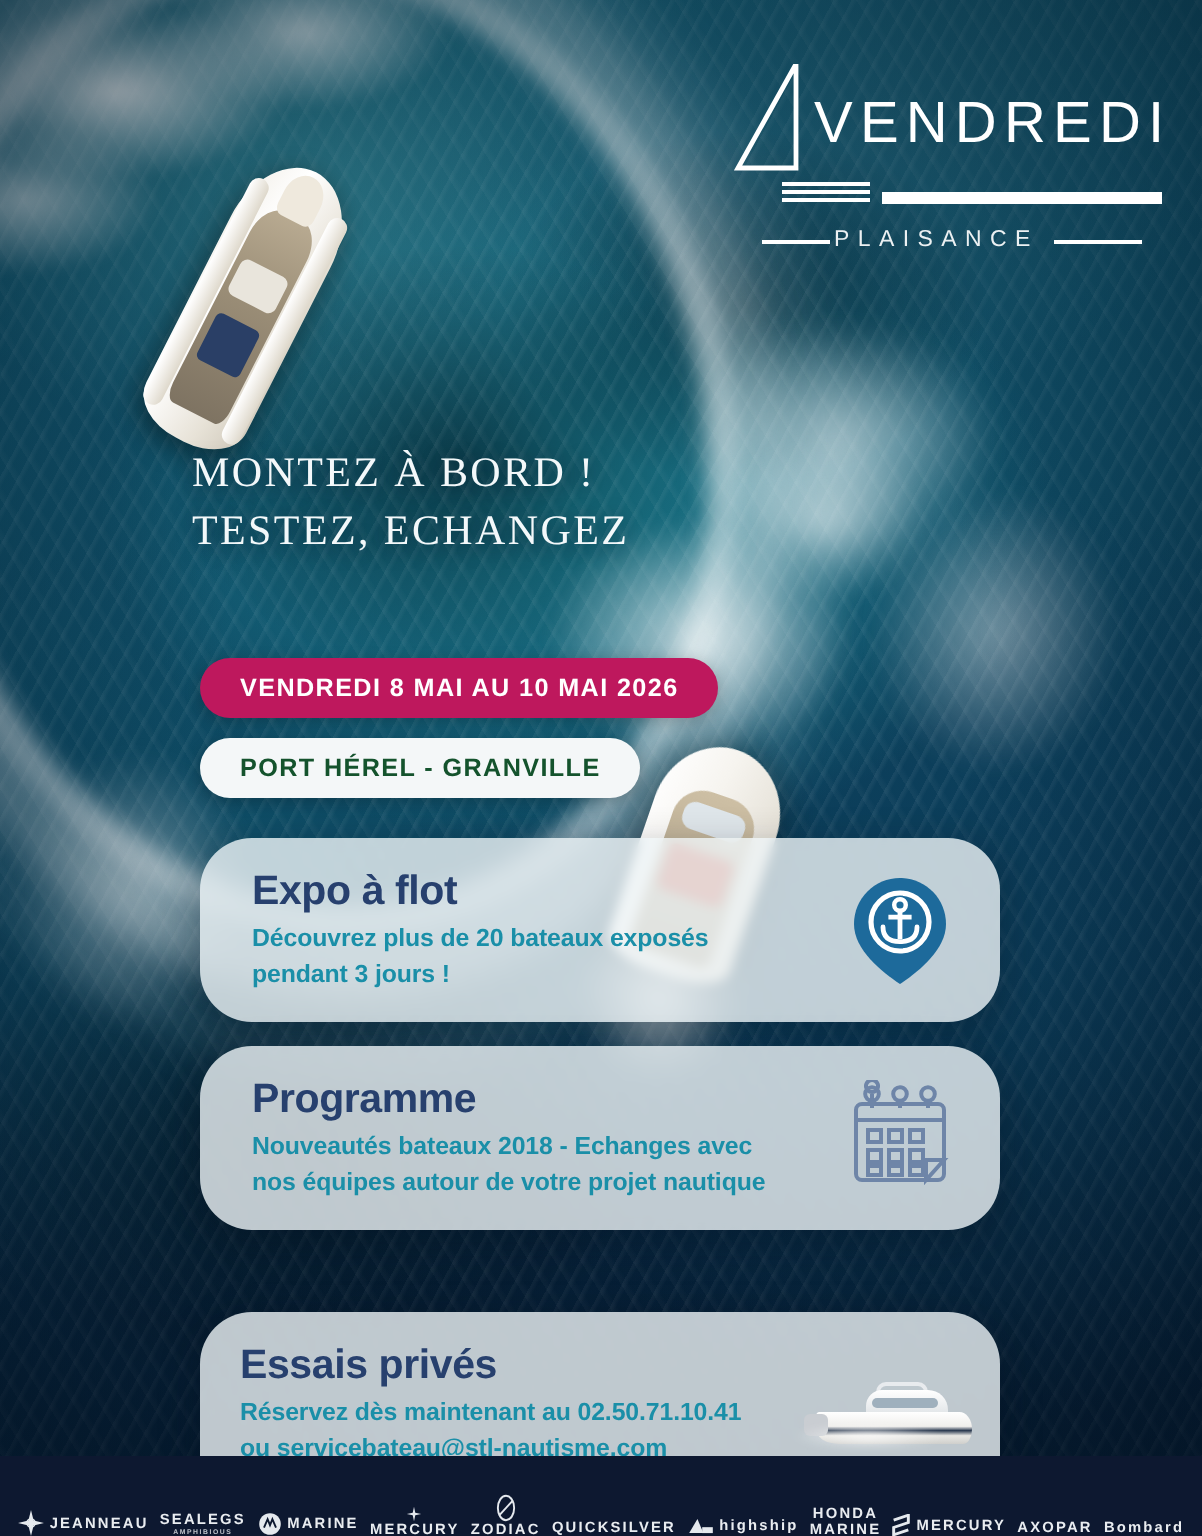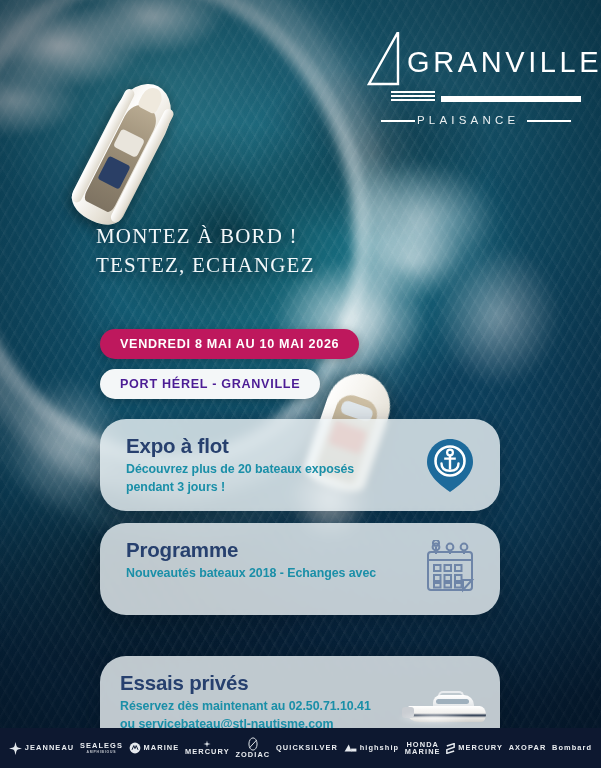--- a/index.html
+++ b/index.html
@@ -235,21 +235,21 @@
     font-size:12.6px;font-weight:bold;letter-spacing:.7px;
     white-space:nowrap;
   }
   .badge-date{
     left:100px;top:329px;
     background:#be185d;color:#ffffff;
     box-shadow:0 2px 8px rgba(0,0,0,.22);
   }
   .badge-place{
     left:100px;top:369px;
-    background:#f4f7f8;color:#4c1d95;
+    background:#f4f7f8;color:#14532d;
     box-shadow:0 2px 8px rgba(0,0,0,.22);
   }
 
   
   .card{
     position:absolute;left:100px;width:400px;
     border-radius:26px;
     background:rgba(238,244,246,.80);
     backdrop-filter:blur(3px);
     box-shadow:0 6px 20px rgba(0,12,26,.30);
@@ -311,21 +311,21 @@
   .minib .mb-spray{
     position:absolute;left:-4px;right:0;top:62%;height:40%;
     background:radial-gradient(ellipse 60% 50% at 40% 40%, rgba(255,255,255,.8) 0%, rgba(255,255,255,0) 70%);
     filter:blur(2px);
   }
 
   
   .footer{
     position:absolute;left:0;bottom:0;width:601px;height:40px;
     background:#0d1830;
-    display:flex;align-items:center;justify-content:space-around;
+    display:flex;align-items:flex-end;justify-content:space-around;
     padding:0 6px;
   }
   .sponsor{
     display:flex;align-items:center;justify-content:center;
     color:#f2f5f8;
     font-size:7.4px;font-weight:bold;letter-spacing:1.1px;
     white-space:nowrap;
     opacity:.96;
     line-height:1.05;
     text-align:center;
@@ -372,21 +372,21 @@
   </div>
 
   <div class="logo">
     <svg class="sail" viewBox="0 0 34 64">
       <polygon points="31,0 31,52 2,52" fill="none" stroke="#ffffff" stroke-width="2.4"></polygon>
     </svg>
     <div class="bar-left"></div>
     <div class="bar-left2"></div>
     <div class="bar-left3"></div>
     <div class="bar-main"></div>
-    <div class="brand">GRANVILLE</div>
+    <div class="brand">VENDREDI</div>
     <div class="bar-sub-l"></div>
     <div class="sub">PLAISANCE</div>
     <div class="bar-sub-r"></div>
   </div>
 
   <div class="headline">
     <span>MONTEZ À BORD !</span>
     <span class="l2">TESTEZ, ECHANGEZ</span>
   </div>
 
@@ -406,20 +406,21 @@
       <line x1="28" y1="19.6" x2="28" y2="33.5" stroke="#ffffff" stroke-width="2.4"></line>
       <line x1="22.2" y1="22.6" x2="33.8" y2="22.6" stroke="#ffffff" stroke-width="2.4"></line>
       <path d="M19.5 27.5 C19.5 33.4 23.5 34.8 28 34.8 C32.5 34.8 36.5 33.4 36.5 27.5" fill="none" stroke="#ffffff" stroke-width="2.4" stroke-linecap="round"></path>
     </svg>
   </div>
 
   <div class="card card-2">
     <h3>Programme</h3>
     <p>
       <span>Nouveautés bateaux 2018 - Echanges avec</span><br>
+      <span>nos équipes autour de votre projet nautique</span>
     </p>
     <svg class="card-icon" viewBox="0 0 56 58">
       <g fill="none" stroke="#6e85a8" stroke-width="2">
         <rect x="6" y="12" width="44" height="38" rx="3"></rect>
         <path d="M14 12 L14 6 M14 6 a3 3 0 1 1 0.01 0"></path>
         <circle cx="14" cy="7" r="3.4"></circle>
         <circle cx="28" cy="7" r="3.4"></circle>
         <circle cx="42" cy="7" r="3.4"></circle>
         <line x1="14" y1="10.4" x2="14" y2="14"></line>
         <line x1="28" y1="10.4" x2="28" y2="14"></line>

